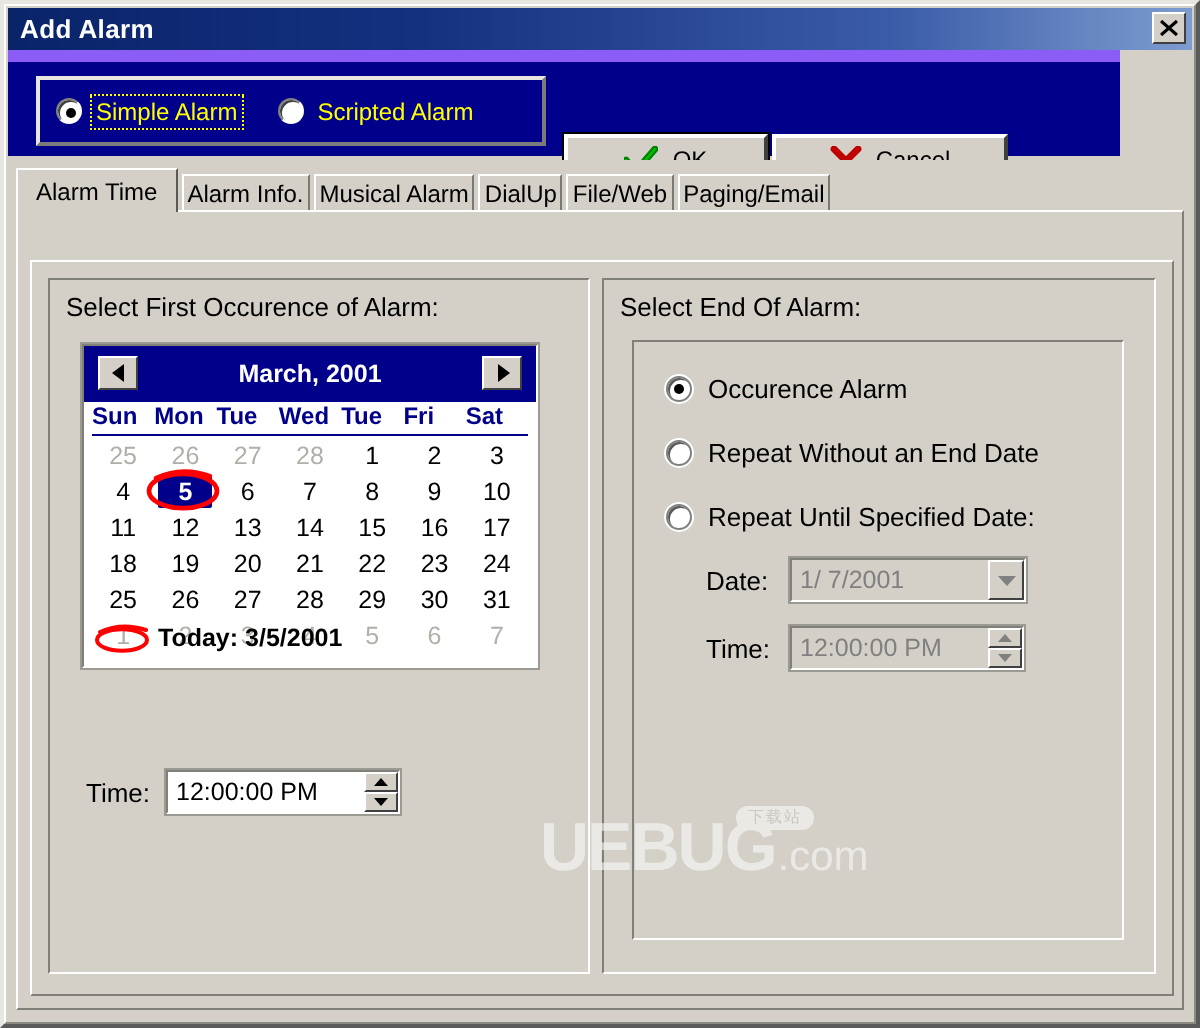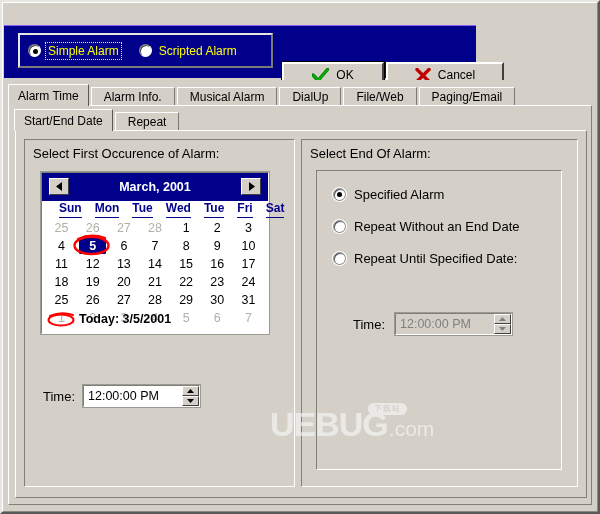--- a/index.html
+++ b/index.html
@@ -61,23 +61,23 @@
     border-bottom: 1px solid #404040;
     display: flex; align-items: center; justify-content: center;
     cursor: default;
   }
   #close-btn svg { display: block; }
 
   
   #topbar {
     position: absolute;
     left: 2px; top: 23px;
-    width: 472px; height: 53px;
+    width: 556px; height: 53px;
     background: #00008b;
-    border-top: 1px solid #8b5cf6;
+    border-top: 6px solid #8b5cf6;
   }
   #mode-group {
     position: absolute;
     left: 14px; top: 7px;
     width: 255px; height: 35px;
     background: #00008b;
     border-left: 2px solid #e8e6e0;
     border-top: 2px solid #e8e6e0;
     border-right: 2px solid #7a7a7a;
     border-bottom: 2px solid #7a7a7a;
@@ -155,21 +155,21 @@
     width: 584px; height: 22px;
     display: flex; align-items: flex-end;
   }
   .tab {
     height: 19px;
     background: #d4d0c8;
     border-left: 1px solid #ffffff;
     border-top: 1px solid #ffffff;
     border-right: 1px solid #7a7a72;
     display: flex; align-items: center;
-    padding: 0 12px;
+    padding: 0 2px;
     font-size: 12px;
     color: #000000;
     margin-right: 2px;
     cursor: default;
     white-space: nowrap;
     position: relative;
   }
   .tab.active {
     height: 22px;
     background: #d4d0c8;
@@ -281,21 +281,20 @@
     padding: 0 4px;
   }
   .dayname {
     flex: 1;
     text-align: left;
     color: #00008b;
     font-size: 12px;
     font-weight: bold;
     border-bottom: 1px solid #00008b;
     line-height: 15px;
-    margin-left: 13px;
   }
   #cal-grid {
     position: absolute;
     left: 0; top: 46px;
     width: 100%;
     padding: 0 4px;
   }
   .cal-week { display: flex; height: 18px; }
   .cal-day {
     flex: 1;
@@ -488,20 +487,28 @@
     line-height: 10px;
     letter-spacing: 1px;
   }
 </style>
 </head>
 <body>
 
 <div id="window">
   <div id="window-inner"></div>
 
+  <div id="titlebar">
+    <span id="title-text">Add Alarm</span>
+    <div id="close-btn">
+      <svg width="9" height="8" viewBox="0 0 9 8">
+        <path d="M0.5 0.5 L8.5 7.5 M8.5 0.5 L0.5 7.5" stroke="#000" stroke-width="1.6" fill="none"></path>
+      </svg>
+    </div>
+  </div>
 
   <div id="topbar">
     <div id="mode-group">
       <div id="mode-simple" class="radio-nav">
         <span class="radio-dot checked"></span>
         <span class="radio-label-yellow focus-dotted">Simple Alarm</span>
       </div>
       <div id="mode-scripted" class="radio-nav">
         <span class="radio-dot"></span>
         <span class="radio-label-yellow">Scripted Alarm</span>
@@ -542,28 +549,20 @@
       <div class="tab">
           <span>File/Web</span>
         </div>
       <div class="tab">
           <span>Paging/Email</span>
         </div>
     </div>
 
     <div id="tabpage-outer">
 
-      <div id="tabstrip-inner">
-        <div class="tab active">
-            <span>Start/End Date</span>
-          </div>
-        <div class="tab">
-            <span>Repeat</span>
-          </div>
-      </div>
 
       <div id="tabpage-inner">
 
         <div id="pane-left" class="pane">
           <div class="pane-title">Select First Occurence of Alarm:</div>
 
           <div id="calendar">
             <div id="cal-header">
               <span id="cal-month">March, 2001</span>
             </div>
@@ -686,31 +685,42 @@
             </div>
           </div>
         </div>
 
         <div id="pane-right" class="pane">
           <div class="pane-title">Select End Of Alarm:</div>
 
           <div id="end-group">
             <div id="rad-individual" class="radio-row">
               <span class="radio-circ checked"></span>
-              <span class="radio-text">Specified Alarm</span>
+              <span class="radio-text">Occurence Alarm</span>
             </div>
             <div id="rad-until" class="radio-row">
               <span class="radio-circ"></span>
               <span class="radio-text">Repeat Until Specified Date:</span>
             </div>
             <div id="rad-norepeat" class="radio-row">
               <span class="radio-circ"></span>
               <span class="radio-text">Repeat Without an End Date</span>
             </div>
 
+            <div id="date-row">
+              <span class="sub-label">Date:</span>
+              <div class="field-spin disabled">
+                <span class="field-text grayed">1/  7/2001</span>
+                <span class="combo-arrow">
+                  <svg width="9" height="5" viewBox="0 0 9 5">
+                      <polygon points="0,0 9,0 4.5,5" fill="#808080"></polygon>
+                    </svg>
+                </span>
+              </div>
+            </div>
 
             <div id="time2-row">
               <span class="sub-label">Time:</span>
               <div class="field-spin disabled">
                 <span class="field-text grayed">12:00:00 PM</span>
                 <span class="spin-box">
                   <span class="spin-half">
                     <svg width="7" height="4" viewBox="0 0 7 4">
                         <polygon points="3.5,0 7,4 0,4" fill="#808080"></polygon>
                       </svg>

